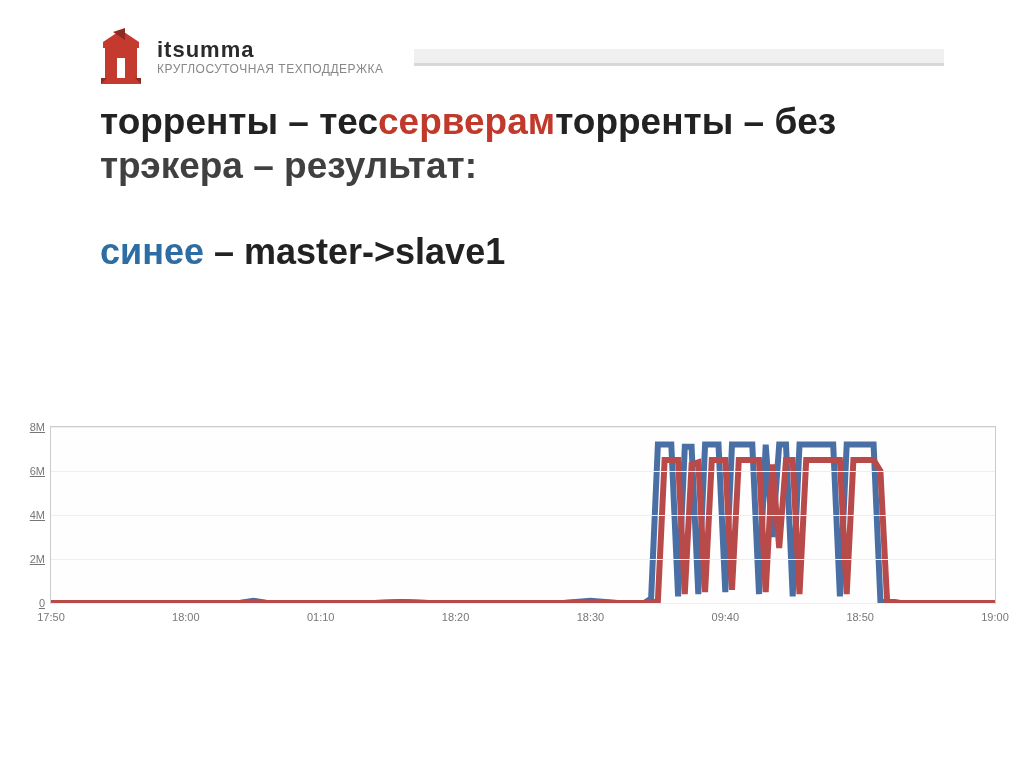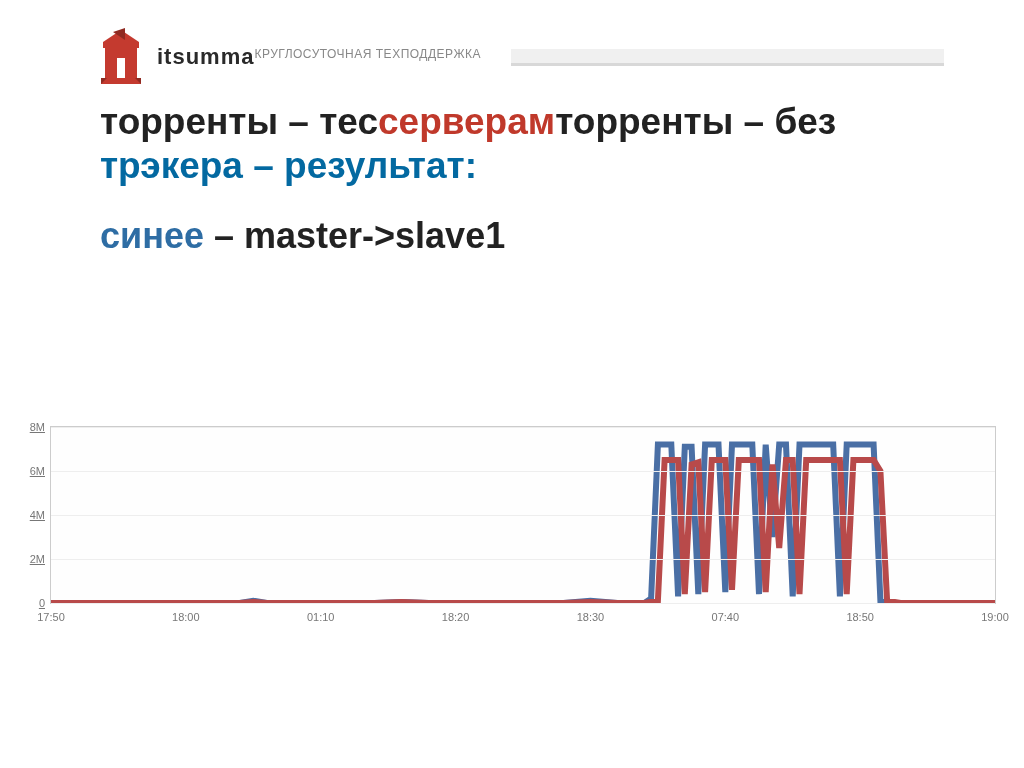--- a/index.html
+++ b/index.html
@@ -33,20 +33,21 @@
     align-items: center;
     gap: 10px;
   }
   .logo-mark {
     width: 52px;
     height: 58px;
     position: relative;
   }
   .logo-text {
     display: flex;
+    flex-direction: column;
     line-height: 1;
   }
   .logo-text .brand {
     font-weight: 800;
     letter-spacing: 1px;
     font-size: 22px;
     color: #2a2a2a;
   }
   .logo-text .sub {
     font-size: 12px;
@@ -78,25 +79,25 @@
   .overline {
     font-size: 37px;
     color: #222;
     font-weight: 700;
     margin: -44px 0 0 0;
   }
   .overline .red-inline { color: #c0392b; font-weight: 700; }
   .line2 {
     font-size: 37px;
     font-weight: 700;
-    color: #0369a1;
+    color: #404040;
     margin: 2px 0 0 0;
   }
   .legend-block {
-    margin-top: 28px;
+    margin-top: 44px;
     font-size: 36px;
     font-weight: 700;
     line-height: 1.15;
   }
   .legend-block .blue { color: #2e6da4; }
   .legend-block .red  { color: #c0392b; }
   
   .chart-wrap {
     position: absolute;
     left: 8px;
@@ -194,19 +195,19 @@
         <div class="ytick" style="top: 50%;">4M</div>
         <div class="gridline" style="top: 25%;"></div>
         <div class="ytick" style="top: 25%;">6M</div>
         <div class="gridline" style="top: 0%;"></div>
         <div class="ytick" style="top: 0%;">8M</div>
         <div class="xtick" style="left: 0%;">17:50</div>
         <div class="xtick" style="left: 14.2857%;">18:00</div>
         <div class="xtick" style="left: 28.5714%;">01:10</div>
         <div class="xtick" style="left: 42.8571%;">18:20</div>
         <div class="xtick" style="left: 57.1429%;">18:30</div>
-        <div class="xtick" style="left: 71.4286%;">07:40</div>
+        <div class="xtick" style="left: 71.4286%;">09:40</div>
         <div class="xtick" style="left: 85.7143%;">18:50</div>
         <div class="xtick" style="left: 100%;">19:00</div>
       </div>
   </div>
 
 </div>
 
 </body></html>

